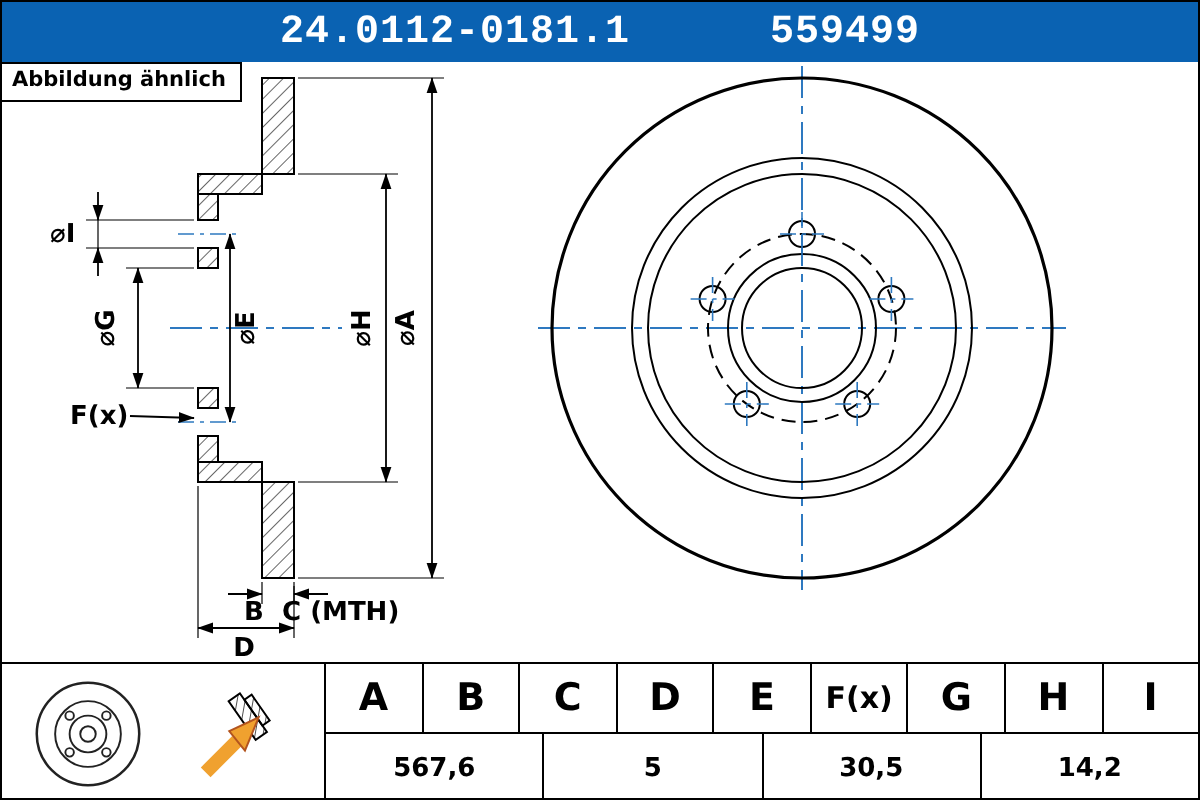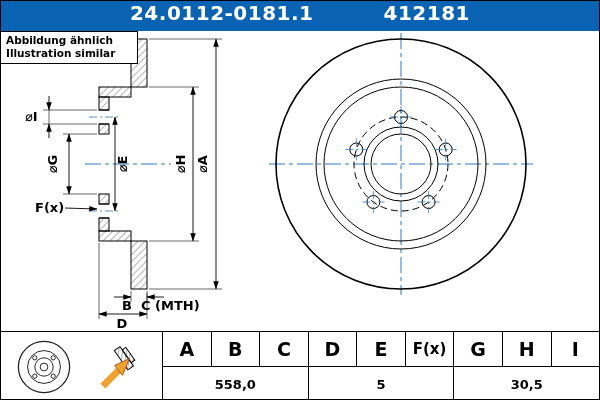--- a/index.html
+++ b/index.html
@@ -4,27 +4,27 @@
 <style>
   html,body{margin:0;padding:0;background:#888;}
   .page{
     position:relative;width:600px;height:400px;background:#fff;
     border:1px solid #000;box-sizing:border-box;overflow:hidden;
     font-family:"DejaVu Sans","Liberation Sans",sans-serif;
   }
   
   .hdr{
     position:absolute;top:0;left:0;width:100%;height:30px;
-    background:#0a62b2;display:flex;justify-content:center;gap:70px;
+    background:#0a62b2;display:flex;align-items:center;justify-content:center;gap:70px;font-family:Liberation Mono, monospace;
   }
   .hdr span{color:#fff;font-size:20px;font-weight:bold;letter-spacing:.5px;}
   
   .note{
     position:absolute;top:30px;left:0;background:#fff;border:1px solid #000;
-    border-left:none;padding:2px 22px 3px 5px;z-index:3;
+    border-left:none;padding:2px 7px 3px 5px;z-index:3;
   }
   .note div{font-size:10.5px;font-weight:bold;line-height:1.25;color:#000;white-space:nowrap;}
   
   .draw{position:absolute;top:30px;left:0;}
   .ln{stroke:#000;stroke-width:1;fill:none}
   .thick{stroke:#000;stroke-width:1.6;fill:none}
   .thin{stroke:#000;stroke-width:0.6;fill:none}
   .dimln{stroke:#000;stroke-width:0.9;fill:none}
   .cl{stroke:#2e79c0;stroke-width:1;fill:none;stroke-dasharray:16 4 4 4}
   .clsm{stroke:#2e79c0;stroke-width:0.8;fill:none;stroke-dasharray:8 3 2 3}
@@ -47,26 +47,25 @@
   .hrow .tcell{font-size:19px;font-weight:bold;}
   .vrow .tcell{font-size:13px;font-weight:bold;}
 </style>
 </head>
 <body>
 
 <div class="page">
 
   <div class="hdr">
     <span>24.0112-0181.1</span>
-    <span>412181</span>
+    <span>559499</span>
   </div>
 
   <div class="note">
     <div>Abbildung ähnlich</div>
-    <div>Illustration similar</div>
   </div>
 
   <svg class="draw" width="600" height="300" viewBox="0 0 600 300">
     <defs>
       <pattern id="hatch" width="5" height="5" patternUnits="userSpaceOnUse" patternTransform="rotate(45)">
         <line x1="0" y1="0" x2="0" y2="5" stroke="#000" stroke-width="0.6"></line>
       </pattern>
       <marker id="arr" viewBox="0 0 10 10" refX="9.5" refY="5" markerWidth="9" markerHeight="9" orient="auto-start-reverse">
         <path d="M0 1.6 L10 5 L0 8.4 Z" fill="#000"></path>
       </marker>
@@ -210,20 +209,21 @@
         <div class="tcell">B</div>
         <div class="tcell">C</div>
         <div class="tcell">D</div>
         <div class="tcell">E</div>
         <div class="tcell" style="font-size:15px">F(x)</div>
         <div class="tcell">G</div>
         <div class="tcell">H</div>
         <div class="tcell">I</div>
       </div>
       <div class="trow vrow">
-        <div class="tcell">558,0</div>
+        <div class="tcell">567,6</div>
         <div class="tcell">5</div>
         <div class="tcell">30,5</div>
+        <div class="tcell">14,2</div>
       </div>
     </div>
   </div>
 
 </div>
 
 </body></html>

